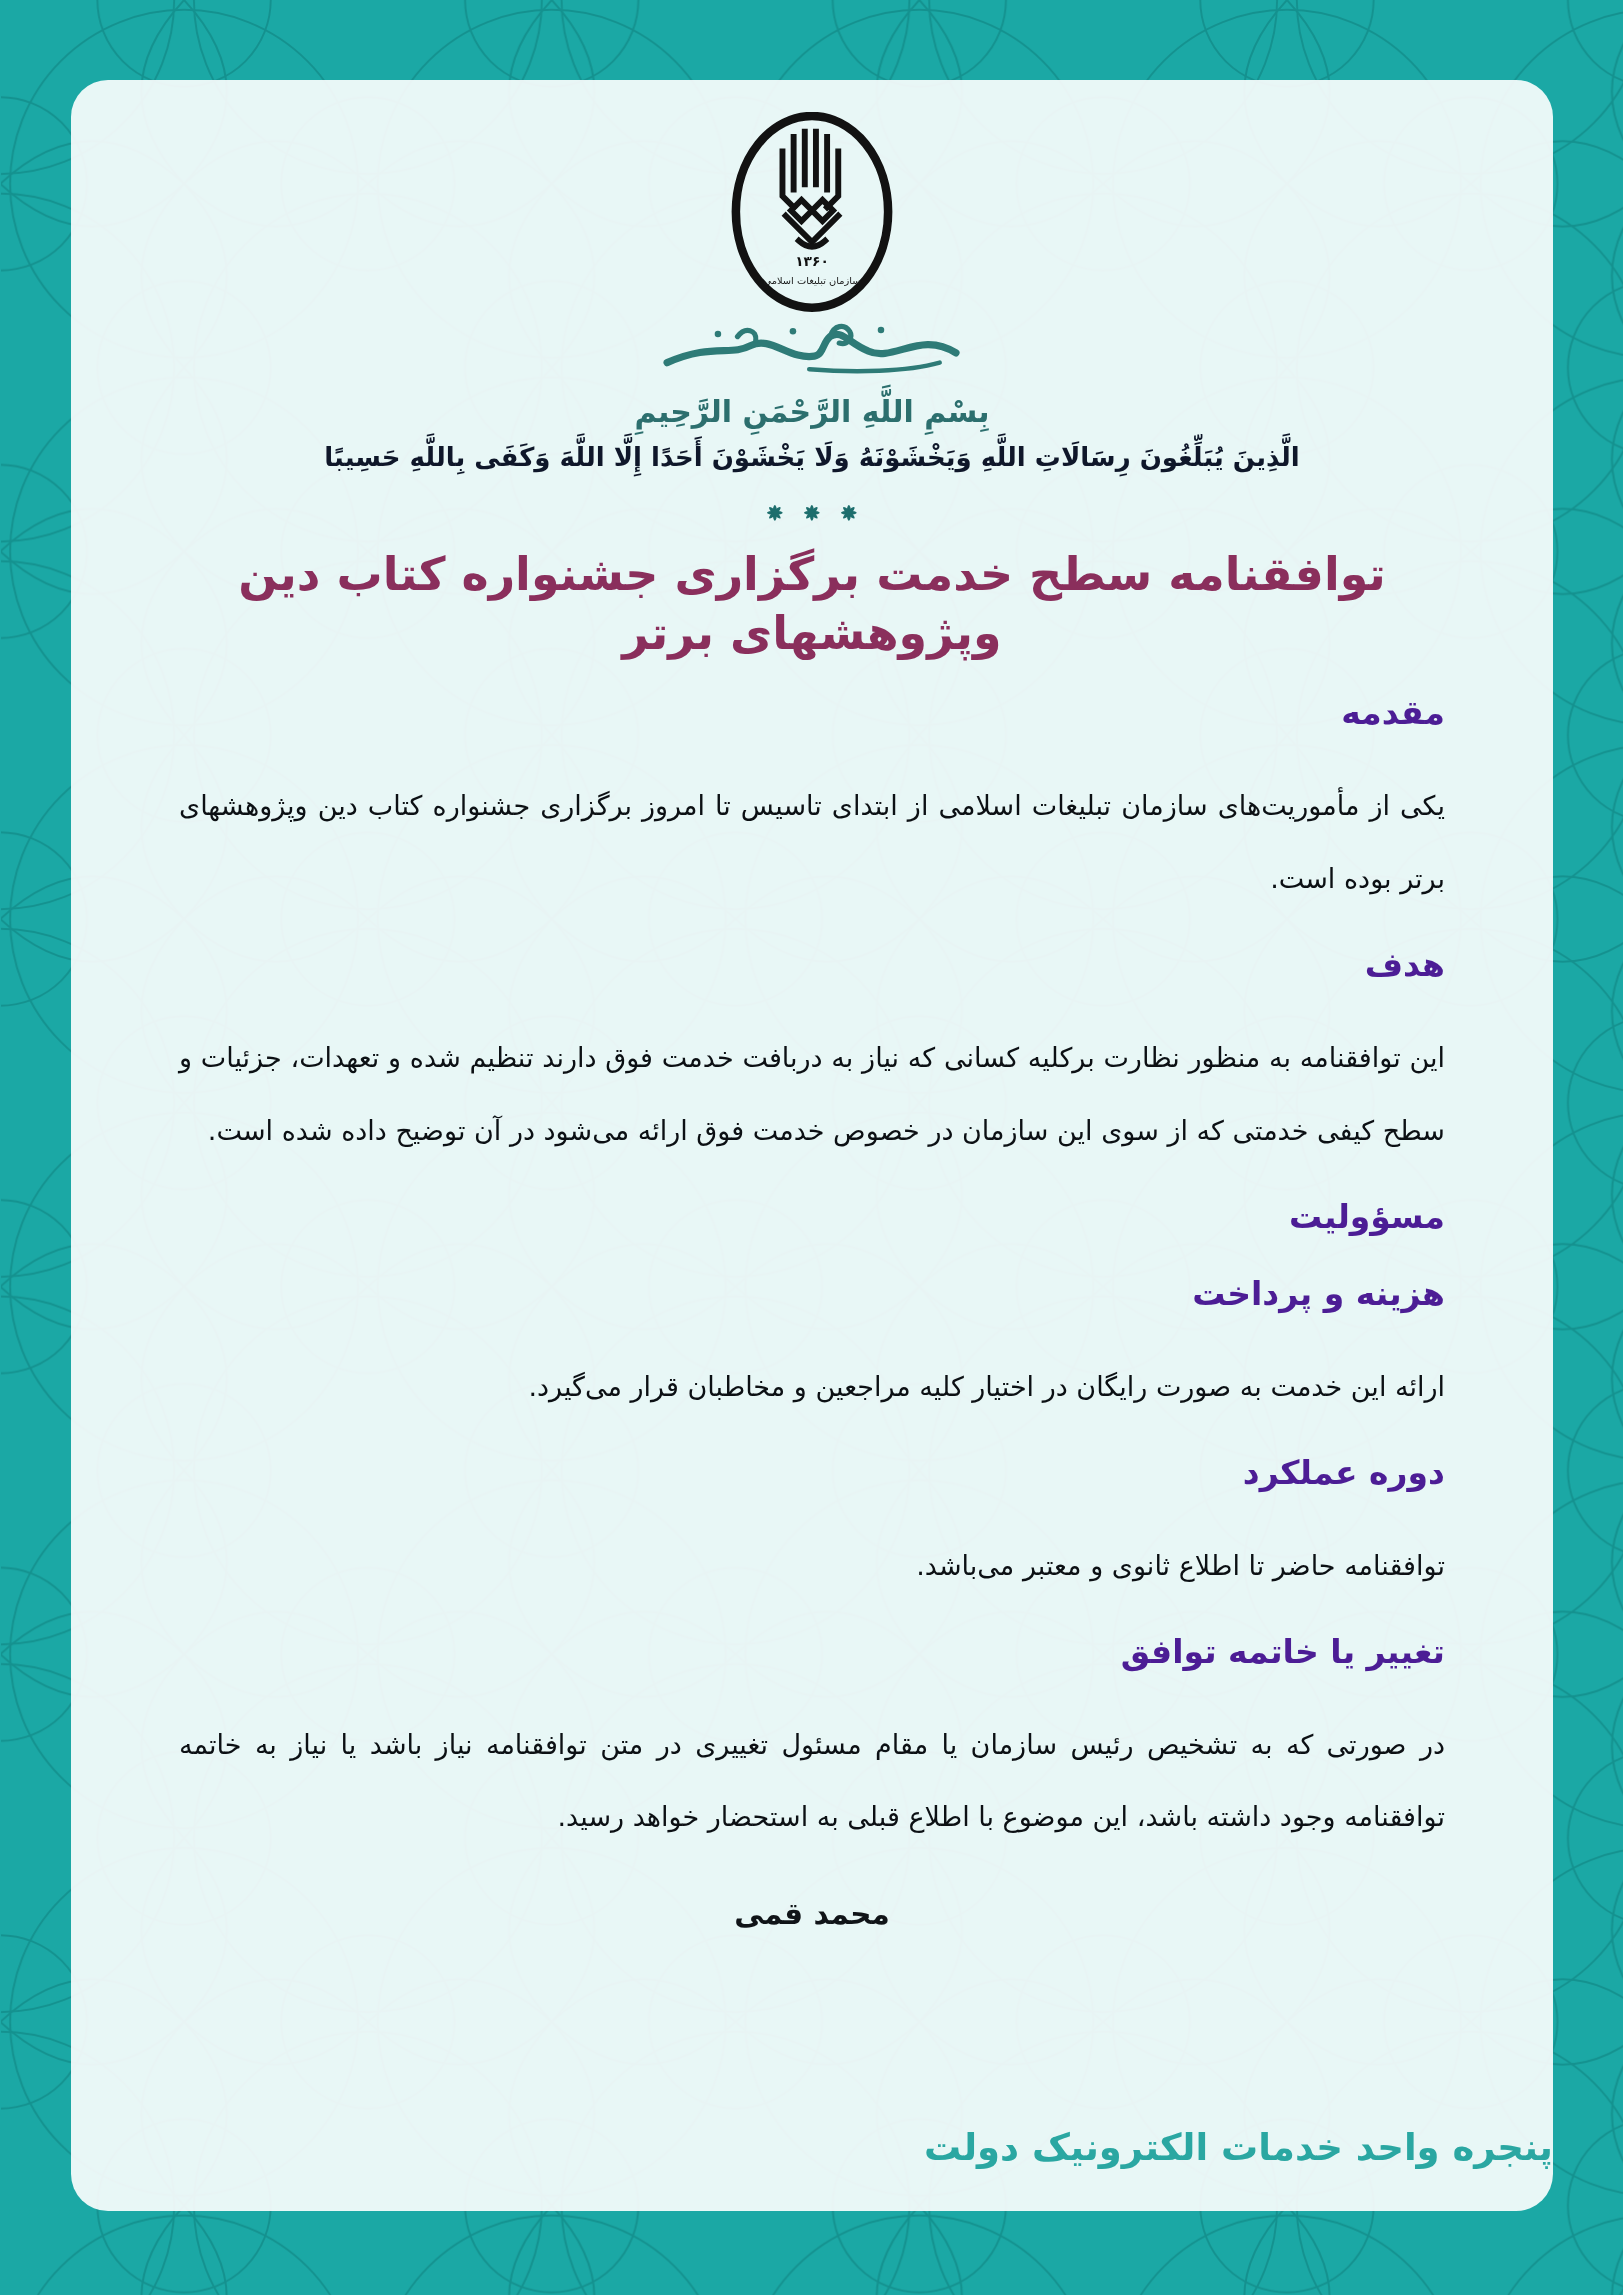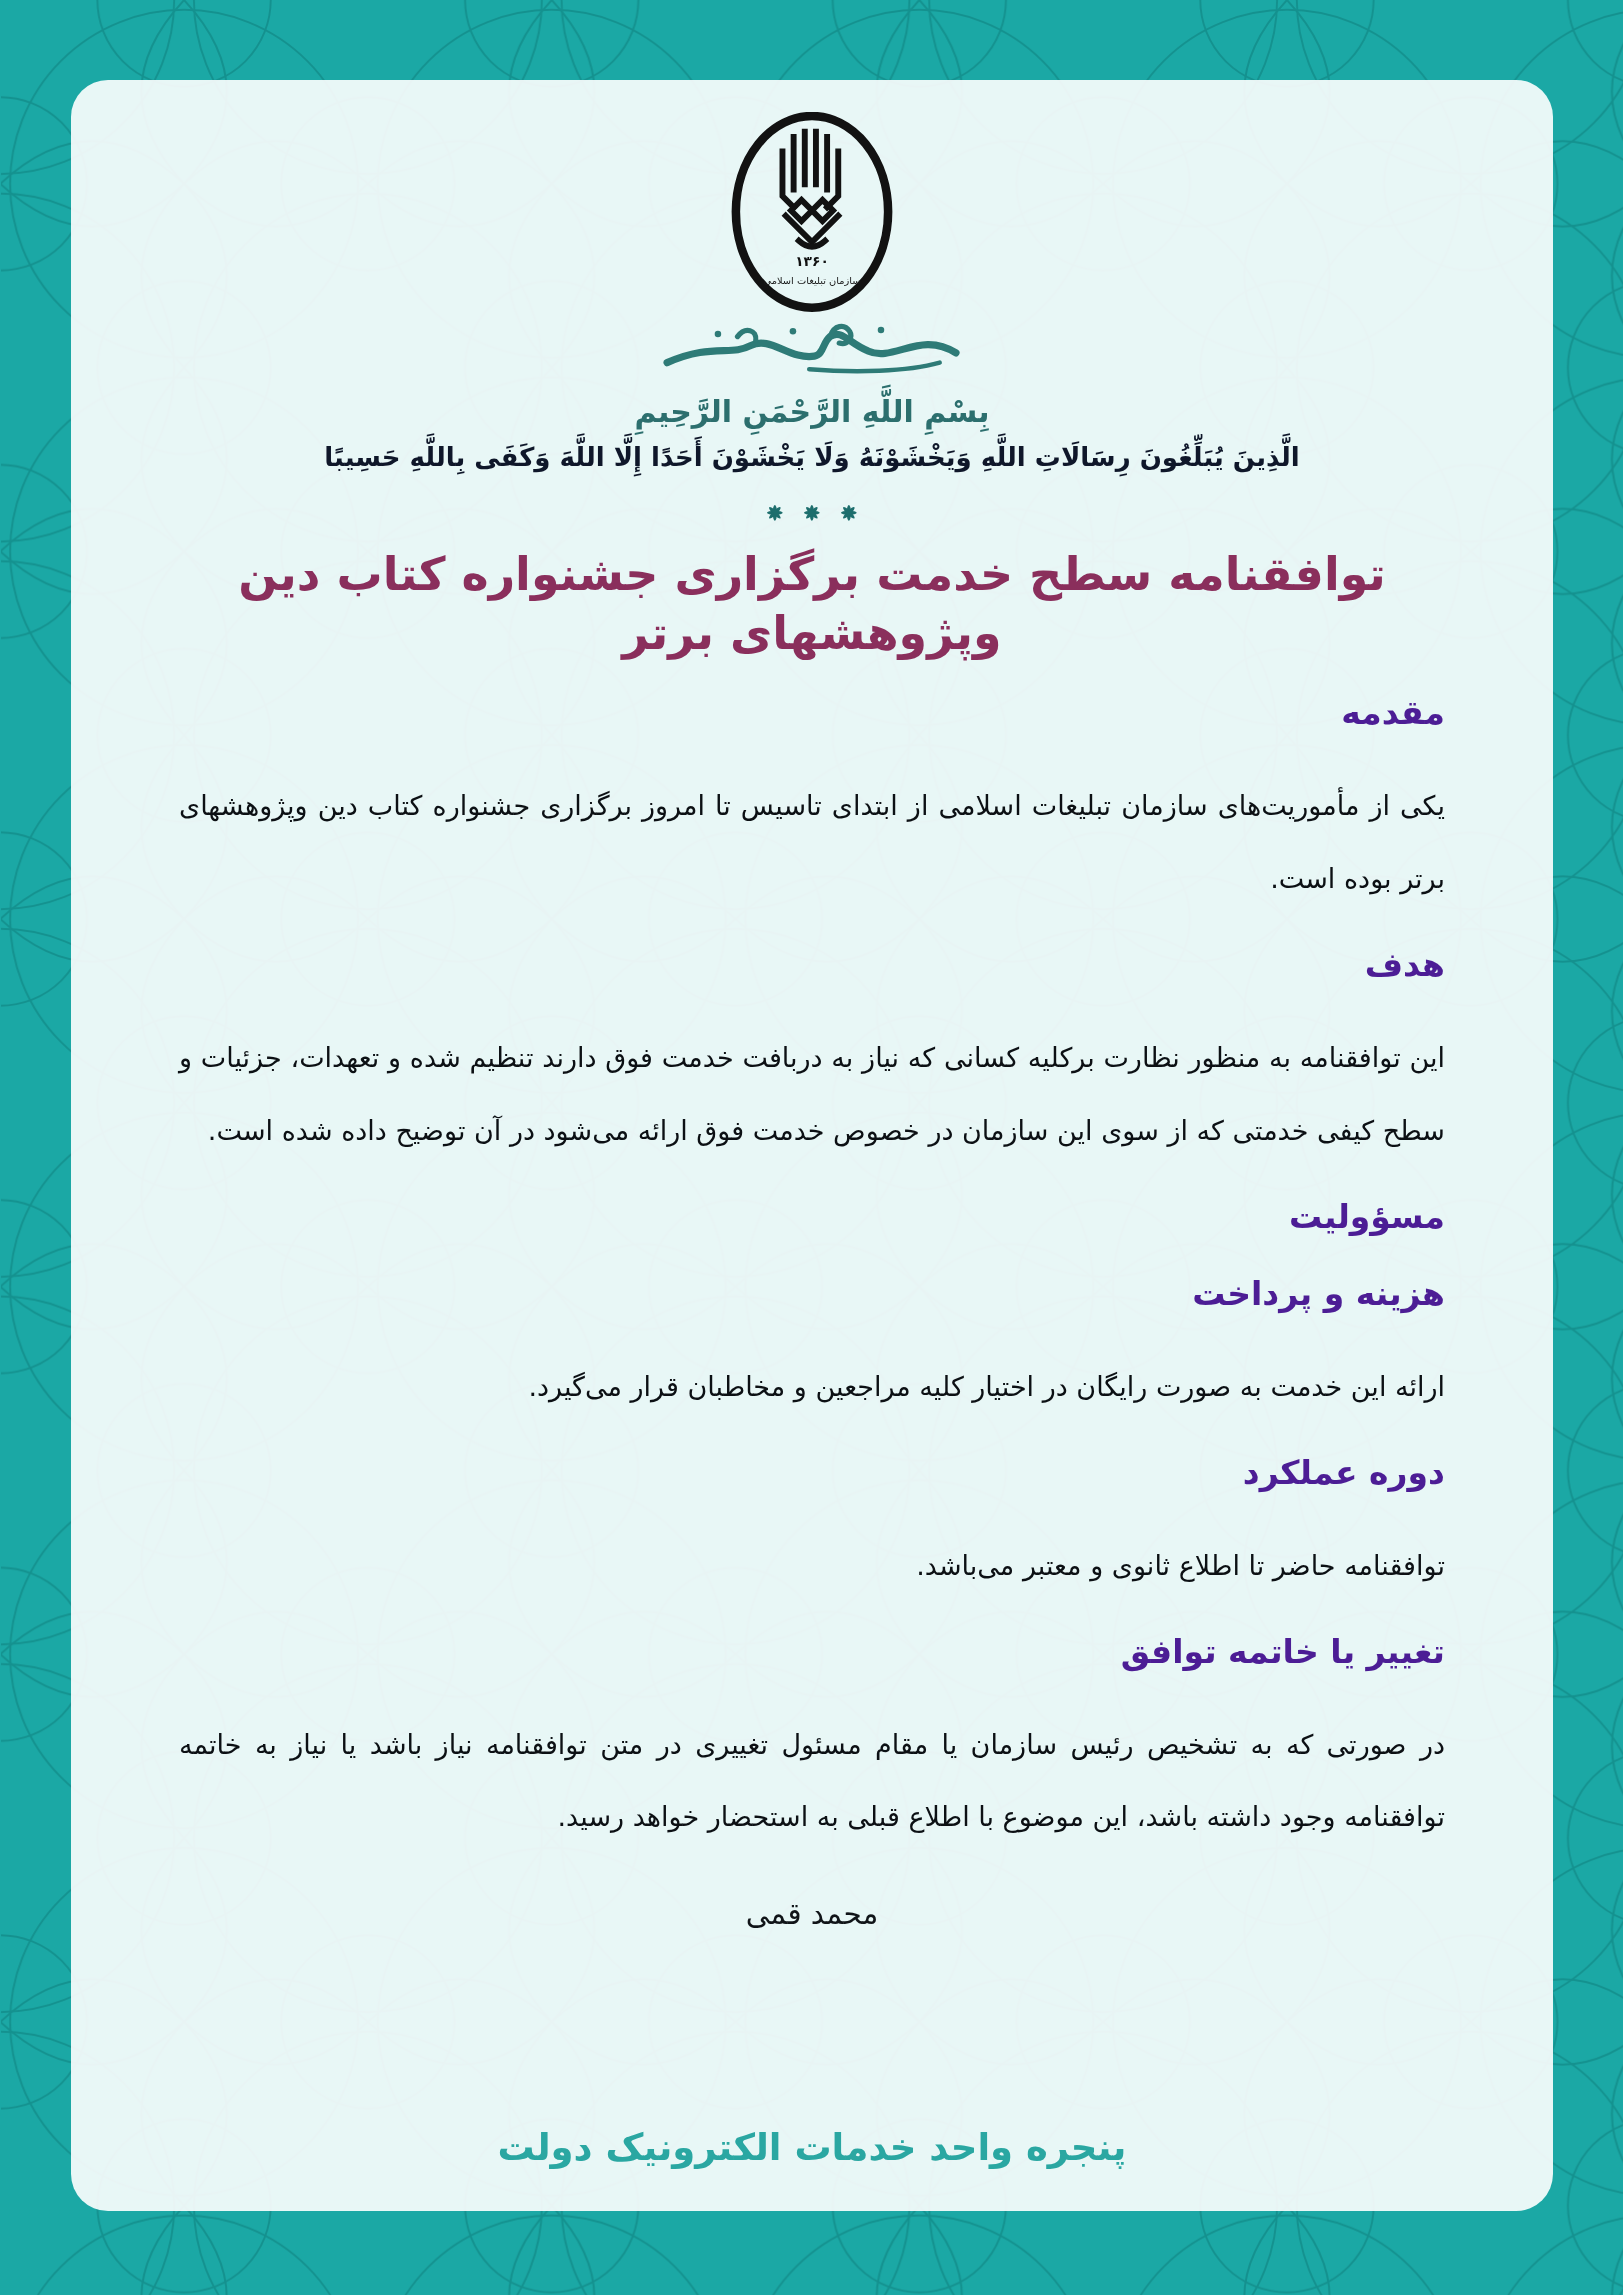--- a/index.html
+++ b/index.html
@@ -57,26 +57,25 @@
     font-size: 33px; font-weight: bold;
     color: #4c1d95; text-align: right;
   }
   .section-body {
     font-size: 27px; color: #0C1014;
     text-align: justify; text-align-last: right;
     line-height: 2.7; font-weight: 500;
   }
   .signature { margin-top: 43px; text-align: center; }
   .signature .name {
-    font-size: 29.5px; font-weight: normal; color: #101418;
+    font-size: 29.5px; font-weight: bold; color: #101418;
   }
   .footer-text {
     position: absolute;
     left: 0; right: 0; bottom: 42px;
-    text-align: center;
     font-size: 37px; font-weight: bold;
     color: #2AA7A2;
   }
   .emblem-org-label { font-size: 15px; fill: #1a1a1a; }
   .emblem-year { font-size: 21px; fill: #111; font-weight: bold; }
 </style>
 </head>
 <body>
 
 <svg class="pattern-layer" xmlns="http://www.w3.org/2000/svg" viewBox="0 0 2473 3496" width="1624" height="2295">

